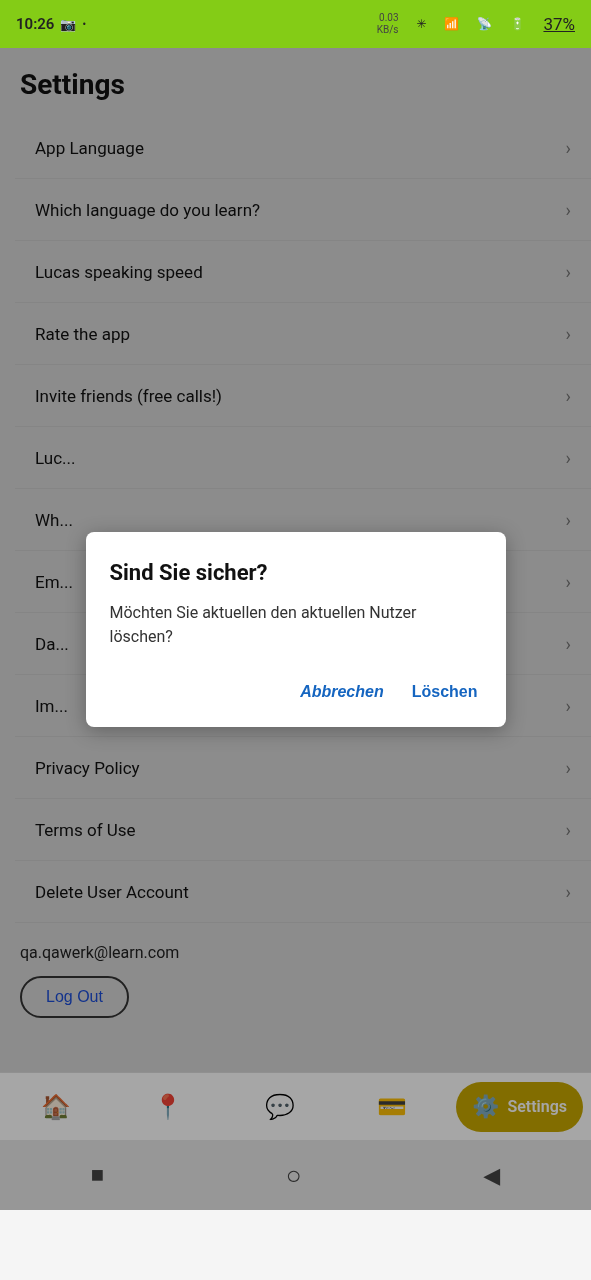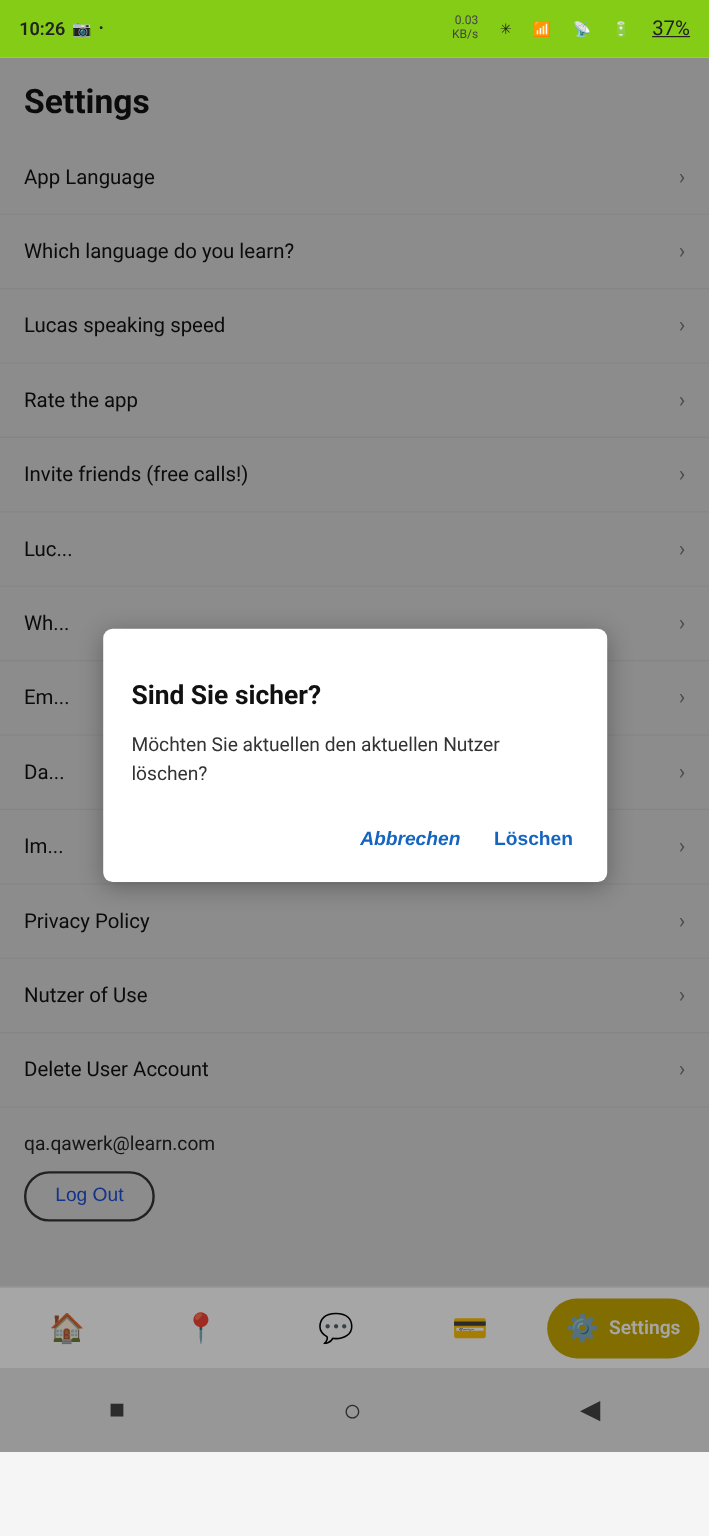--- a/index.html
+++ b/index.html
@@ -59,20 +59,21 @@
 
     .page-title {
       font-size: 28px;
       font-weight: 700;
       color: #111;
       padding: 20px 20px 16px 20px;
     }
 
     .settings-list {
       width: 100%;
+      padding-left: 15px;
     }
 
     .settings-item {
       display: flex;
       align-items: center;
       justify-content: space-between;
       padding: 20px 20px;
       border-bottom: 1px solid #ccc;
       background: transparent;
       cursor: pointer;
@@ -190,21 +191,21 @@
       background: rgba(0,0,0,0.35);
       display: flex;
       align-items: center;
       justify-content: center;
       z-index: 100;
     }
 
     .dialog-box {
       background: #fff;
       border-radius: 8px;
-      padding: 44px 24px 20px 24px;
+      padding: 28px 24px 20px 24px;
       width: 420px;
       max-width: 90%;
       box-shadow: 0 4px 20px rgba(0,0,0,0.3);
     }
 
     .dialog-title {
       font-size: 22px;
       font-weight: 700;
       color: #111;
       margin-bottom: 16px;
@@ -318,21 +319,21 @@
         <span class="settings-item-label">Im...</span>
         <span class="chevron">›</span>
       </div>
 
       <div class="settings-item">
         <span class="settings-item-label">Privacy Policy</span>
         <span class="chevron">›</span>
       </div>
 
       <div class="settings-item">
-        <span class="settings-item-label">Nutzer of Use</span>
+        <span class="settings-item-label">Terms of Use</span>
         <span class="chevron">›</span>
       </div>
 
       <div class="settings-item">
         <span class="settings-item-label">Delete User Account</span>
         <span class="chevron">›</span>
       </div>
     </div>
 
     <div class="bottom-section">

